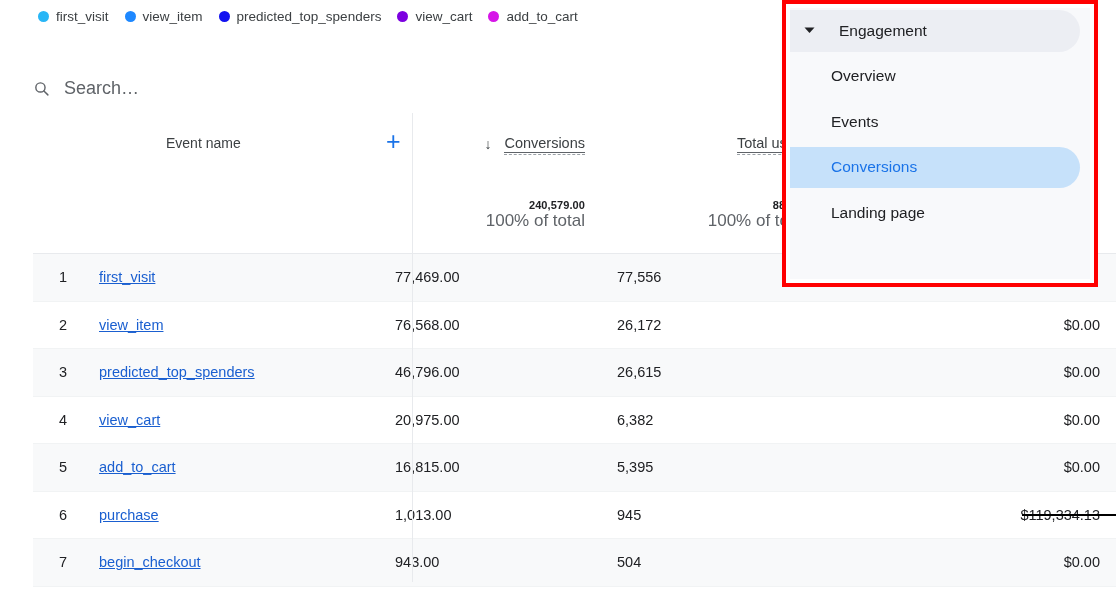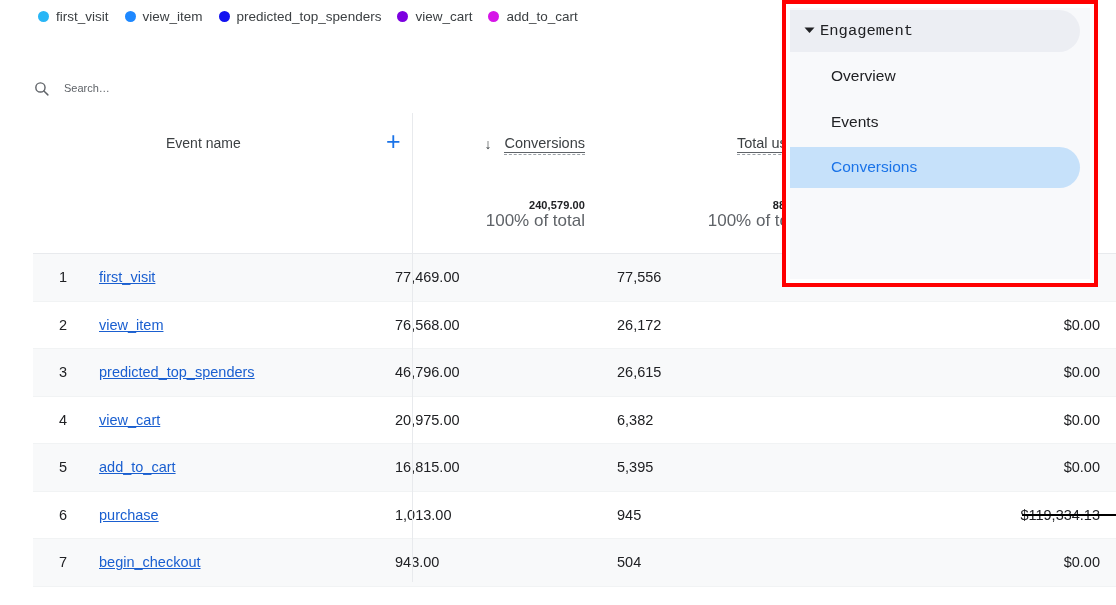--- a/index.html
+++ b/index.html
@@ -24,21 +24,21 @@
 
   
   #searchbar{
     position:absolute;left:33px;top:64px;width:745px;height:48px;
     display:flex;align-items:center;box-sizing:border-box;
   }
   #search-icon{width:17px;height:17px;flex:none;margin-right:14px;color:#5f6368;}
   #search-input{
     border:none;outline:none;background:transparent;
     font-family:"Liberation Sans", sans-serif;
-    font-size:11px;color:#3c4043;width:600px;padding:0;
+    font-size:18px;color:#3c4043;width:600px;padding:0;
   }
   #search-input::placeholder{color:#5f6368;opacity:1;}
 
   
   #table{
     position:absolute;left:33px;top:113px;width:1083px;
     border-collapse:collapse;
     table-layout:fixed;
   }
   #table col.c-rank{width:50px;}
@@ -137,21 +137,21 @@
   .nav-row.active .pill{background:#c6e1fa;}
   .nav-caret{
     position:relative;z-index:2;width:18px;margin-left:10px;flex:none;
     display:flex;align-items:center;justify-content:center;
   }
   .nav-caret svg{display:block;}
   .nav-text{
     position:relative;z-index:2;font-size:15.5px;color:#202124;
     white-space:nowrap;
   }
-  .nav-row.group .nav-text{margin-left:2px;font-family:Liberation Mono, monospace;}
+  .nav-row.group .nav-text{margin-left:21px;}
   .nav-row.child .nav-text{margin-left:41px;text-align:center;}
   .nav-row.active .nav-text{color:#1a73e8;}
 </style>
 </head>
 <body>
 
 <div id="legend">
   <div class="legend-item">
     <span class="legend-dot" style="background: rgb(41, 182, 246);"></span>
     <span class="legend-label">first_visit</span>
@@ -309,15 +309,19 @@
       <span class="pill"></span>
       <span class="nav-text">Events</span>
     </div>
 
     <div class="nav-row child active">
       <span class="pill"></span>
       <span class="nav-text">Conversions</span>
     </div>
 
 
+    <div class="nav-row child">
+      <span class="pill"></span>
+      <span class="nav-text">Landing page</span>
+    </div>
 
   </div>
 </div>
 
 </body></html>

